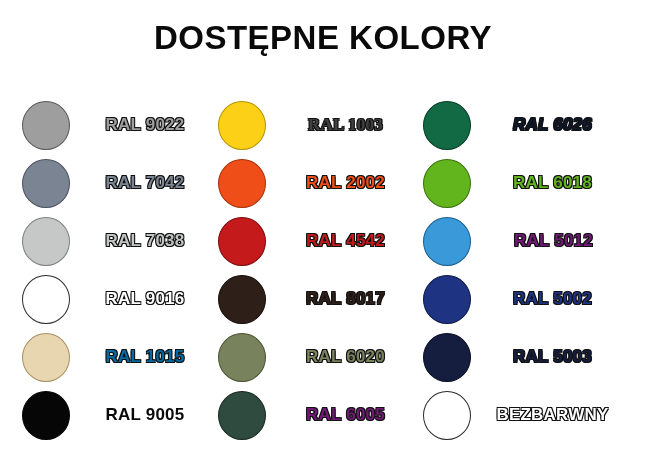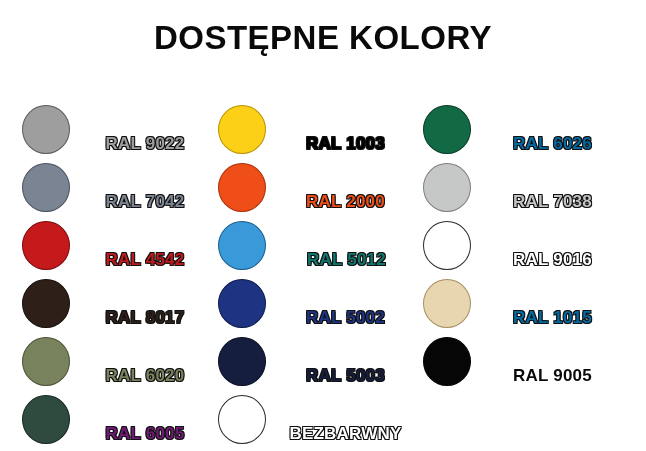--- a/index.html
+++ b/index.html
@@ -40,21 +40,21 @@
     left: 22px;
     width: 610px;
     display: grid;
     grid-template-columns: 196px 205px 209px;
     grid-auto-rows: 58px;
     column-gap: 0px;
     row-gap: 0px;
   }
   .swatch-row {
     display: flex;
-    align-items: flex-end;
+    align-items: center;
     height: 58px;
   }
   .swatch-dot {
     flex: 0 0 auto;
     width: 48px;
     height: 49px;
     border-radius: 50%;
     box-sizing: border-box;
   }
   .swatch-label {
@@ -89,45 +89,49 @@
 
   <div class="page-title" style="color: rgb(10, 10, 10);">DOSTĘPNE KOLORY</div>
 
   <div class="grid">
       <div class="swatch-row">
         <div class="swatch-dot" style="background: rgb(158, 158, 158); border: 1px solid rgb(90, 90, 90);"></div>
         <div class="swatch-label outlined" style="color: rgb(158, 158, 158); -webkit-text-stroke: 1.1px rgb(17, 17, 17); text-shadow: rgb(17, 17, 17) -1px -1px 0px, rgb(17, 17, 17) 1px -1px 0px, rgb(17, 17, 17) -1px 1px 0px, rgb(17, 17, 17) 1px 1px 0px;">RAL 9022</div>
       </div>
       <div class="swatch-row">
         <div class="swatch-dot" style="background: rgb(251, 208, 23); border: 1px solid rgb(185, 147, 3);"></div>
-        <div class="swatch-label outlined" style="color: #000000; -webkit-text-stroke: 1.1px rgb(17, 17, 17); text-shadow: rgb(17, 17, 17) -1px -1px 0px, rgb(17, 17, 17) 1px -1px 0px, rgb(17, 17, 17) -1px 1px 0px, rgb(17, 17, 17) 1px 1px 0px;">RAL 1003</div>
+        <div class="swatch-label outlined" style="color: #404040; -webkit-text-stroke: 1.1px rgb(17, 17, 17); text-shadow: rgb(17, 17, 17) -1px -1px 0px, rgb(17, 17, 17) 1px -1px 0px, rgb(17, 17, 17) -1px 1px 0px, rgb(17, 17, 17) 1px 1px 0px; font-family: Liberation Serif, serif;">RAL 1003</div>
       </div>
       <div class="swatch-row">
         <div class="swatch-dot" style="background: rgb(18, 106, 68); border: 1px solid rgb(8, 59, 37);"></div>
-        <div class="swatch-label outlined" style="color: #0369a1; -webkit-text-stroke: 1.1px rgb(17, 17, 17); text-shadow: rgb(17, 17, 17) -1px -1px 0px, rgb(17, 17, 17) 1px -1px 0px, rgb(17, 17, 17) -1px 1px 0px, rgb(17, 17, 17) 1px 1px 0px;">RAL 6026</div>
+        <div class="swatch-label outlined" style="color: #0f172a; -webkit-text-stroke: 1.1px rgb(17, 17, 17); text-shadow: rgb(17, 17, 17) -1px -1px 0px, rgb(17, 17, 17) 1px -1px 0px, rgb(17, 17, 17) -1px 1px 0px, rgb(17, 17, 17) 1px 1px 0px; font-style: italic;">RAL 6026</div>
       </div>
       <div class="swatch-row">
         <div class="swatch-dot" style="background: rgb(123, 132, 146); border: 1px solid rgb(74, 82, 96);"></div>
         <div class="swatch-label outlined" style="color: rgb(123, 132, 146); -webkit-text-stroke: 1.1px rgb(17, 17, 17); text-shadow: rgb(17, 17, 17) -1px -1px 0px, rgb(17, 17, 17) 1px -1px 0px, rgb(17, 17, 17) -1px 1px 0px, rgb(17, 17, 17) 1px 1px 0px;">RAL 7042</div>
       </div>
       <div class="swatch-row">
         <div class="swatch-dot" style="background: rgb(240, 78, 24); border: 1px solid rgb(168, 49, 10);"></div>
-        <div class="swatch-label outlined" style="color: rgb(239, 77, 23); -webkit-text-stroke: 1.1px rgb(17, 17, 17); text-shadow: rgb(17, 17, 17) -1px -1px 0px, rgb(17, 17, 17) 1px -1px 0px, rgb(17, 17, 17) -1px 1px 0px, rgb(17, 17, 17) 1px 1px 0px;">RAL 2000</div>
+        <div class="swatch-label outlined" style="color: rgb(239, 77, 23); -webkit-text-stroke: 1.1px rgb(17, 17, 17); text-shadow: rgb(17, 17, 17) -1px -1px 0px, rgb(17, 17, 17) 1px -1px 0px, rgb(17, 17, 17) -1px 1px 0px, rgb(17, 17, 17) 1px 1px 0px;">RAL 2002</div>
+      </div>
+      <div class="swatch-row">
+        <div class="swatch-dot" style="background: rgb(99, 181, 30); border: 1px solid rgb(59, 113, 16);"></div>
+        <div class="swatch-label outlined" style="color: rgb(99, 181, 30); -webkit-text-stroke: 1.1px rgb(17, 17, 17); text-shadow: rgb(17, 17, 17) -1px -1px 0px, rgb(17, 17, 17) 1px -1px 0px, rgb(17, 17, 17) -1px 1px 0px, rgb(17, 17, 17) 1px 1px 0px;">RAL 6018</div>
       </div>
       <div class="swatch-row">
         <div class="swatch-dot" style="background: rgb(198, 200, 200); border: 1px solid rgb(125, 127, 127);"></div>
         <div class="swatch-label outlined" style="color: rgb(194, 196, 196); -webkit-text-stroke: 1.1px rgb(17, 17, 17); text-shadow: rgb(17, 17, 17) -1px -1px 0px, rgb(17, 17, 17) 1px -1px 0px, rgb(17, 17, 17) -1px 1px 0px, rgb(17, 17, 17) 1px 1px 0px;">RAL 7038</div>
       </div>
       <div class="swatch-row">
         <div class="swatch-dot" style="background: rgb(196, 26, 28); border: 1px solid rgb(125, 12, 14);"></div>
         <div class="swatch-label outlined" style="color: rgb(192, 26, 28); -webkit-text-stroke: 1.1px rgb(17, 17, 17); text-shadow: rgb(17, 17, 17) -1px -1px 0px, rgb(17, 17, 17) 1px -1px 0px, rgb(17, 17, 17) -1px 1px 0px, rgb(17, 17, 17) 1px 1px 0px;">RAL 4542</div>
       </div>
       <div class="swatch-row">
         <div class="swatch-dot" style="background: rgb(58, 154, 217); border: 1px solid rgb(27, 95, 141);"></div>
-        <div class="swatch-label outlined" style="color: #0f766e; -webkit-text-stroke: 1.1px rgb(17, 17, 17); text-shadow: rgb(17, 17, 17) -1px -1px 0px, rgb(17, 17, 17) 1px -1px 0px, rgb(17, 17, 17) -1px 1px 0px, rgb(17, 17, 17) 1px 1px 0px; padding-left: 8px;">RAL 5012</div>
+        <div class="swatch-label outlined" style="color: #701a75; -webkit-text-stroke: 1.1px rgb(17, 17, 17); text-shadow: rgb(17, 17, 17) -1px -1px 0px, rgb(17, 17, 17) 1px -1px 0px, rgb(17, 17, 17) -1px 1px 0px, rgb(17, 17, 17) 1px 1px 0px; padding-left: 8px;">RAL 5012</div>
       </div>
       <div class="swatch-row">
         <div class="swatch-dot" style="background: rgb(255, 255, 255); border: 1px solid rgb(43, 43, 43);"></div>
         <div class="swatch-label outlined" style="color: rgb(255, 255, 255); -webkit-text-stroke: 1.1px rgb(17, 17, 17); text-shadow: rgb(17, 17, 17) -1px -1px 0px, rgb(17, 17, 17) 1px -1px 0px, rgb(17, 17, 17) -1px 1px 0px, rgb(17, 17, 17) 1px 1px 0px;">RAL 9016</div>
       </div>
       <div class="swatch-row">
         <div class="swatch-dot" style="background: rgb(46, 32, 24); border: 1px solid rgb(23, 15, 10);"></div>
         <div class="swatch-label outlined" style="color: rgb(46, 32, 24); -webkit-text-stroke: 1.1px rgb(17, 17, 17); text-shadow: rgb(17, 17, 17) -1px -1px 0px, rgb(17, 17, 17) 1px -1px 0px, rgb(17, 17, 17) -1px 1px 0px, rgb(17, 17, 17) 1px 1px 0px;">RAL 8017</div>
       </div>
       <div class="swatch-row">

